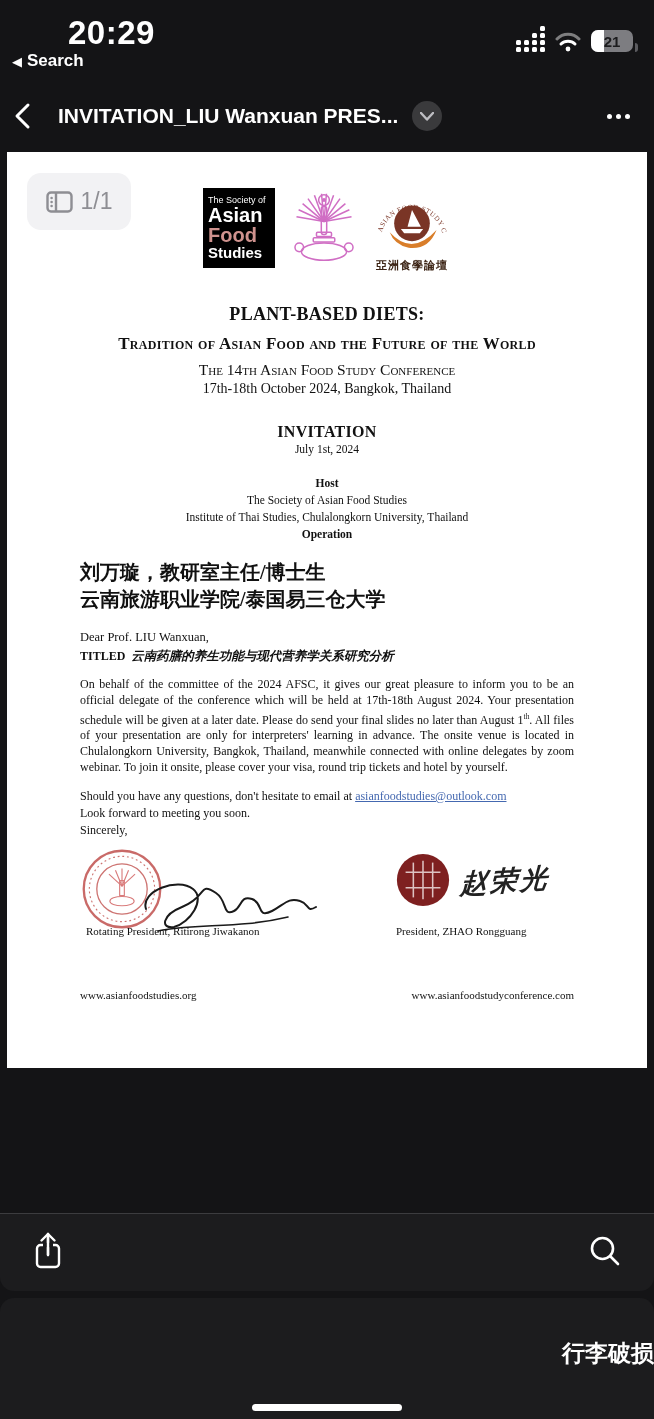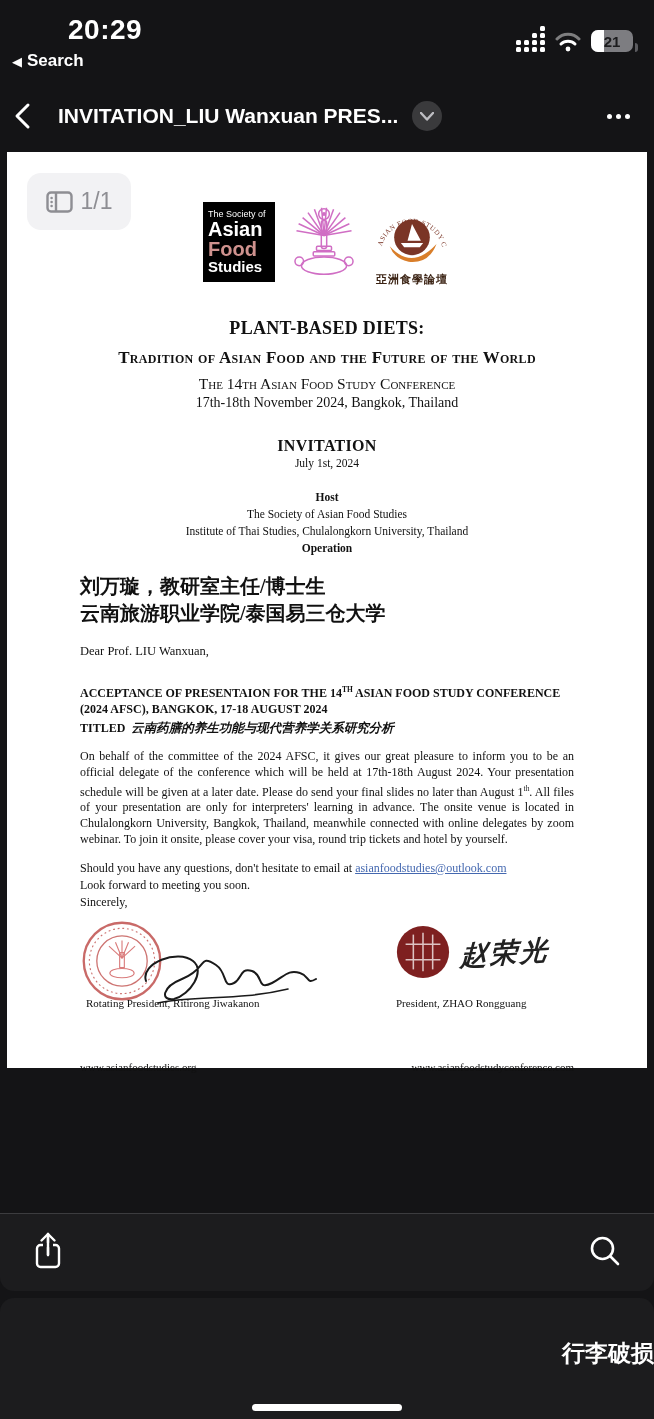--- a/index.html
+++ b/index.html
@@ -1,20 +1,20 @@
 <!DOCTYPE html>
 <html><head>
 <meta charset="utf-8">
 <style>
   html,body{margin:0;padding:0;background:#000;}
   .screen{position:relative;width:654px;height:1419px;background:#141416;overflow:hidden;
           font-family:"Liberation Sans","DejaVu Sans",sans-serif;}
   
   .statusbar{position:absolute;top:0;left:0;right:0;height:85px;color:#fff;}
-  .time{position:absolute;left:68px;top:14px;font-size:28px;font-weight:700;letter-spacing:.5px;}
+  .time{position:absolute;left:68px;top:14px;font-size:33px;font-weight:700;letter-spacing:.5px;}
   .back-search{position:absolute;left:12px;top:51px;font-size:17px;font-weight:600;color:#fff;display:flex;align-items:center;gap:5px;}
   .back-search .tri{font-size:13px;}
   .status-right{position:absolute;right:16px;top:30px;display:flex;align-items:flex-end;gap:10px;}
   .signal{display:flex;align-items:flex-end;gap:3px;height:20px;}
   .sig-col{display:flex;flex-direction:column;gap:2px;}
   .sig-dot{width:5px;height:5px;background:#fff;border-radius:1.5px;}
   .wifi{width:26px;height:20px;}
   .battery{position:relative;width:42px;height:22px;border-radius:7px;background:#7d7d81;overflow:hidden;}
   .battery .fill{position:absolute;left:0;top:0;bottom:0;width:13px;background:#fff;}
   .battery .pct{position:absolute;inset:0;display:flex;align-items:center;justify-content:center;
@@ -27,21 +27,21 @@
   .nav-chevron{width:30px;height:30px;border-radius:50%;background:#3a3a3c;display:flex;align-items:center;
                justify-content:center;margin-left:14px;}
   .nav-more{margin-left:auto;margin-right:24px;display:flex;gap:4px;}
   .nav-more i{width:5px;height:5px;border-radius:50%;background:#fff;display:block;}
   
   .doc{position:absolute;left:7px;right:7px;top:152px;height:916px;background:#fff;color:#111;
        font-family:"Liberation Serif","DejaVu Serif",serif;}
   .page-pill{position:absolute;left:20px;top:21px;width:104px;height:57px;border-radius:14px;
              background:#f2f2f4;display:flex;align-items:center;justify-content:center;gap:8px;
              color:#8e8e93;font-family:"Liberation Sans",sans-serif;font-size:23px;}
-  .logo-row{display:flex;justify-content:center;align-items:center;gap:16px;padding-top:40px;height:100px;}
+  .logo-row{display:flex;justify-content:center;align-items:center;gap:16px;padding-top:26px;height:100px;}
   .afs-logo{width:72px;height:80px;background:#000;color:#fff;display:flex;flex-direction:column;
             justify-content:center;padding:4px 5px;box-sizing:border-box;
             font-family:"Liberation Sans",sans-serif;line-height:1;}
   .afs-logo .l1{font-size:9px;}
   .afs-logo .l2{font-size:20px;font-weight:700;}
   .afs-logo .l3{font-size:20px;font-weight:700;color:#cf928e;}
   .afs-logo .l4{font-size:15px;font-weight:700;}
   .afsc-logo{display:flex;flex-direction:column;align-items:center;}
   .afsc-cjk{font-size:11px;font-weight:700;color:#3c2415;letter-spacing:1px;margin-top:1px;}
   .c{text-align:center;}
@@ -203,43 +203,40 @@
           <path d="M25 41 h20 l-3 4 h-14 Z" fill="#fff"></path>
           <path d="M15 44 Q35 66 57 42 Q50 60 32 58 Q19 55 15 44 Z" fill="#d97e2a"></path>
         </svg>
         <div class="afsc-cjk">亞洲食學論壇</div>
       </div>
     </div>
 
     <div class="c t1">PLANT-BASED DIETS:</div>
     <div class="c t2">Tradition of Asian Food and the Future of the World</div>
     <div class="c t3">The 14th Asian Food Study Conference</div>
-    <div class="c t4">17th-18th November 2024, Bangkok, Thailand</div>
+    <div class="c t4">17th-18th October 2024, Bangkok, Thailand</div>
 
     <div class="c inv">INVITATION</div>
     <div class="c inv-date">July 1st, 2024</div>
 
     <div class="host-block">
       <div class="c small b">Host</div>
       <div class="c small">The Society of Asian Food Studies</div>
       <div class="c small">Institute of Thai Studies, Chulalongkorn University, Thailand</div>
       <div class="c small b">Operation</div>
     </div>
 
     <div class="content">
       <div class="cn-block">
         <div>刘万璇，教研室主任/博士生</div>
         <div>云南旅游职业学院/泰国易三仓大学</div>
       </div>
 
       <div class="dear">Dear Prof. LIU Wanxuan,</div>
 
-      <div class="accept">
-        <span>ACCEPTANCE OF PRESENTAION FOR THE 14</span><sup>TH</sup><span> ASIAN FOOD STUDY CONFERENCE (2024 AFSC), BANGKOK, 17-18 AUGUST 2024</span>
-      </div>
       <div class="titled">
         <span>TITLED</span>&nbsp;
         <span class="cn">云南药膳的养生功能与现代营养学关系研究分析</span>
       </div>
 
       <div class="body-par">
         <span>On behalf of the committee of the 2024 AFSC, it gives our great pleasure to inform you to be an official delegate of the conference which will be held at 17th-18th August 2024. Your presentation schedule will be given at a later date. Please do send your final slides no later than August 1</span><sup>th</sup><span>. All files of your presentation are only for interpreters' learning in advance. The onsite venue is located in Chulalongkorn University, Bangkok, Thailand, meanwhile connected with online delegates by zoom webinar. To join it onsite, please cover your visa, round trip tickets and hotel by yourself.</span>
       </div>
 
       <div class="quest">

